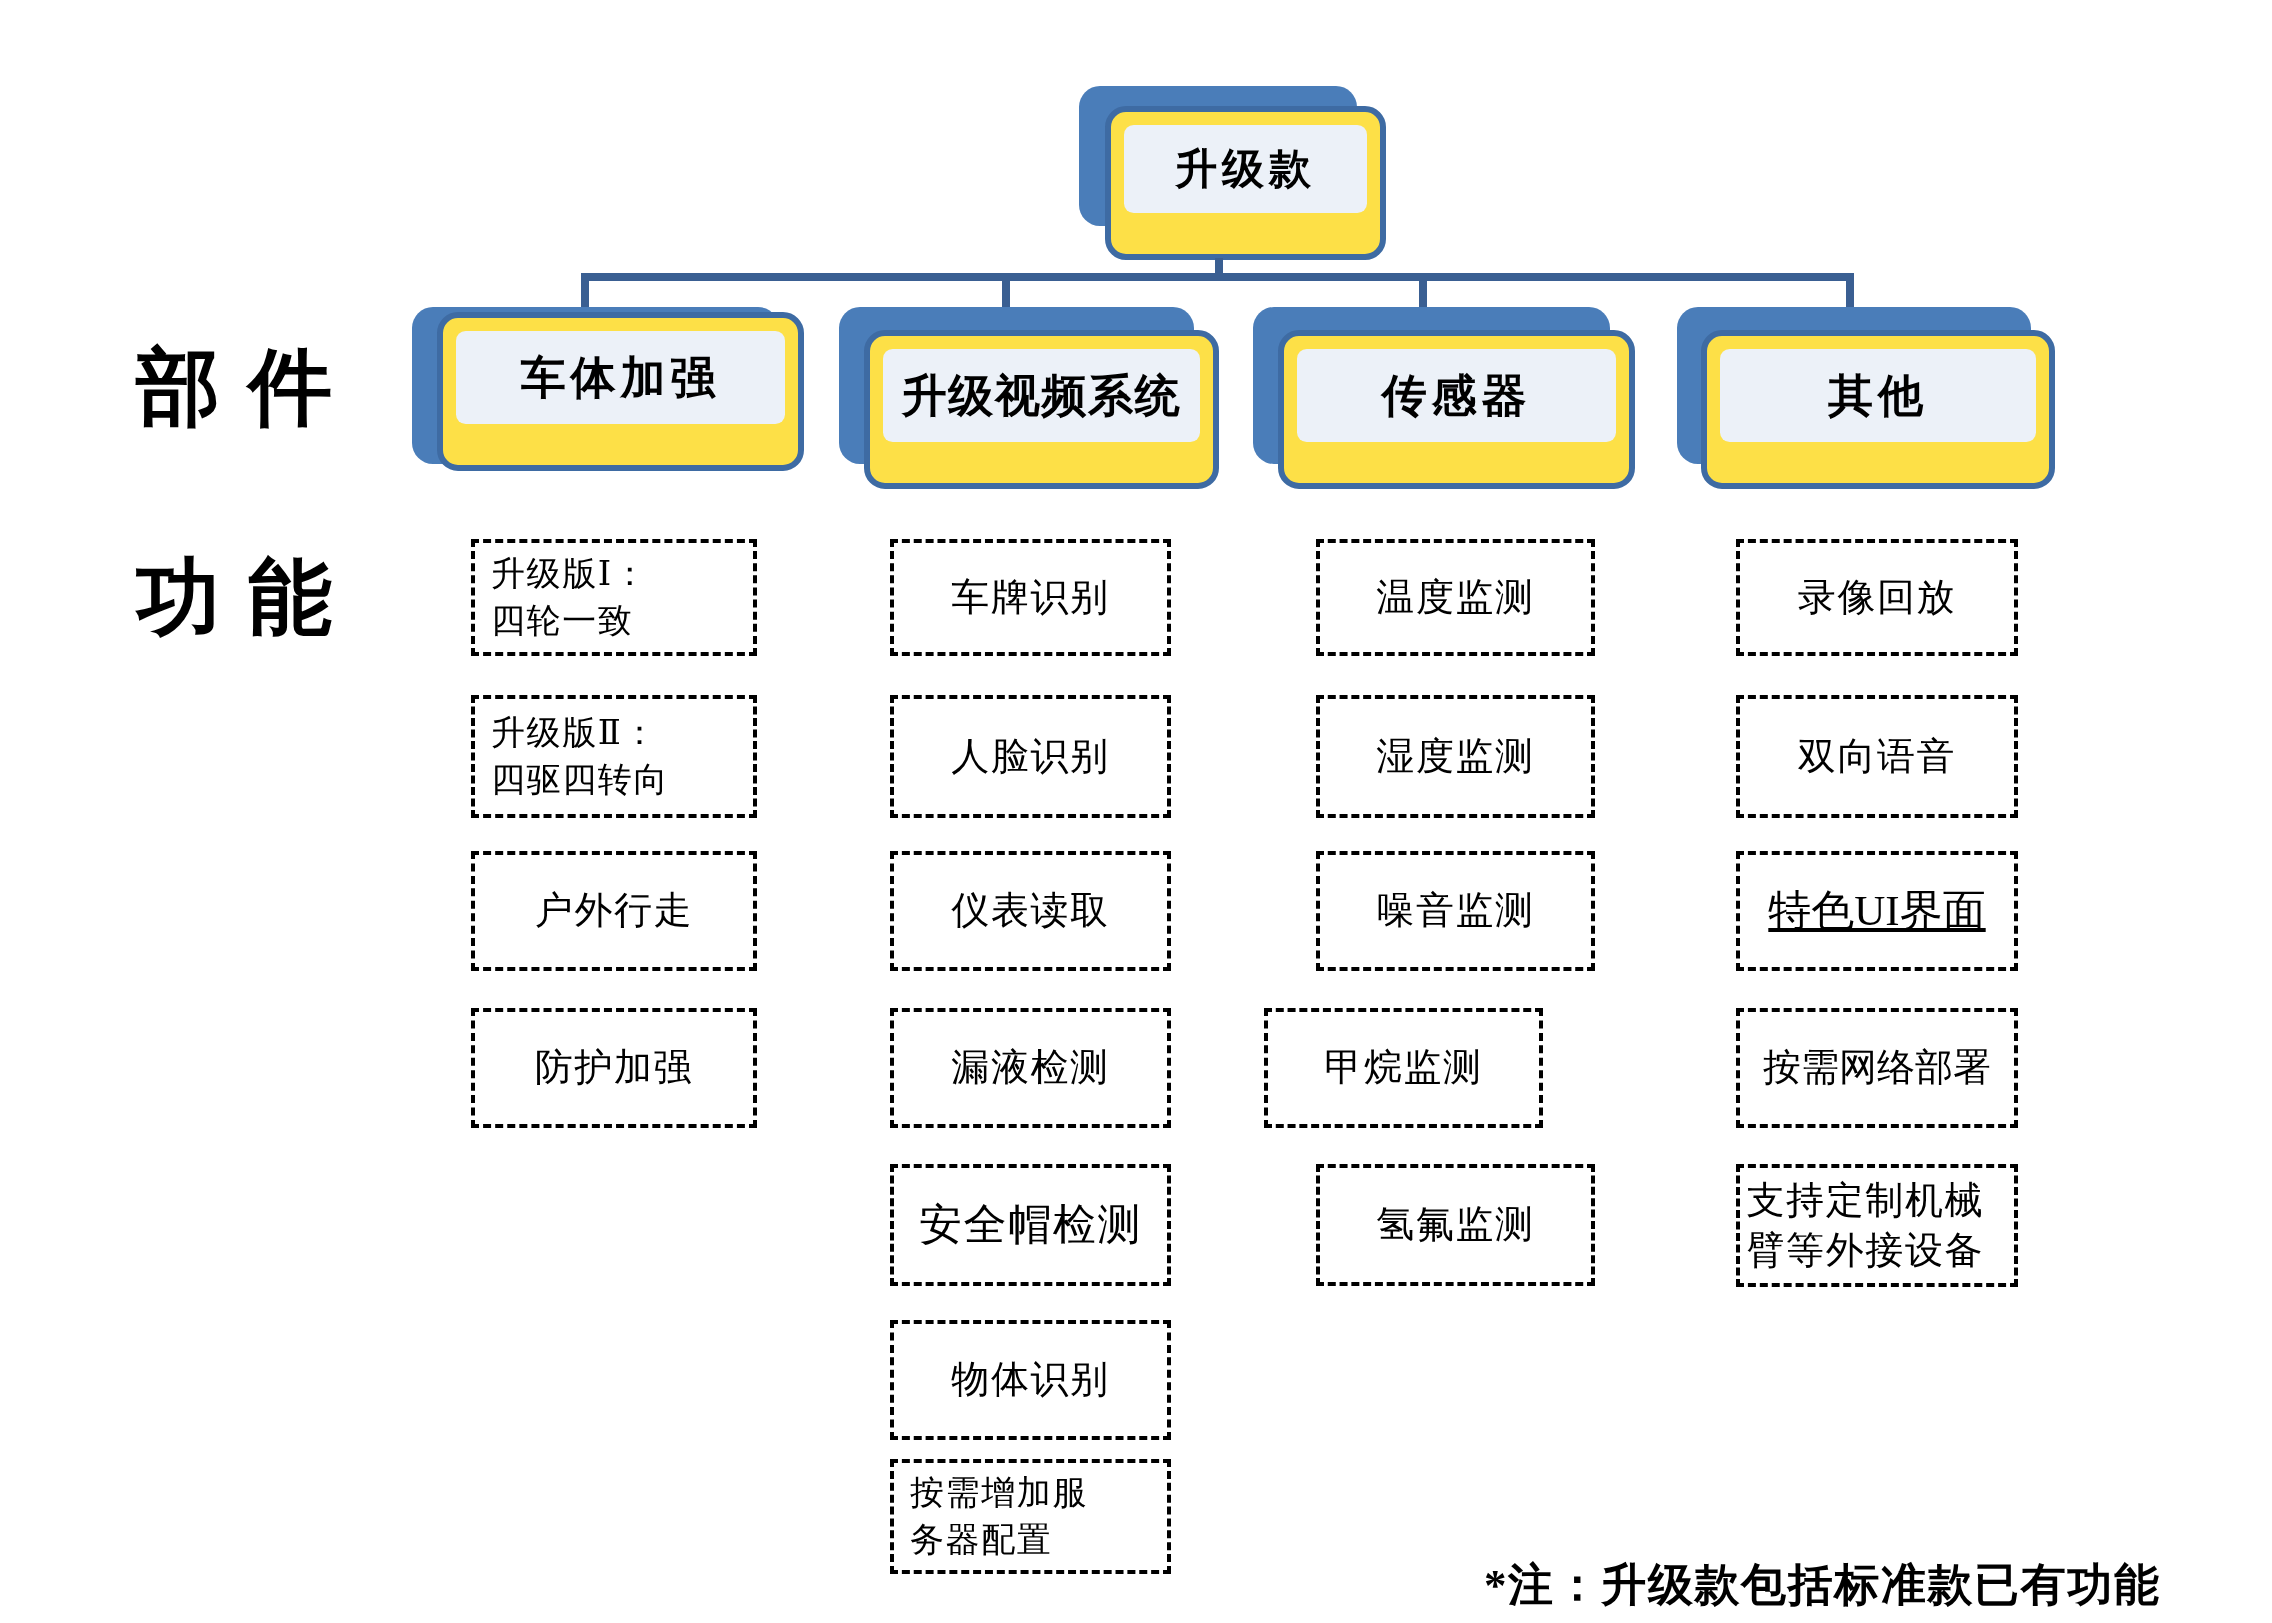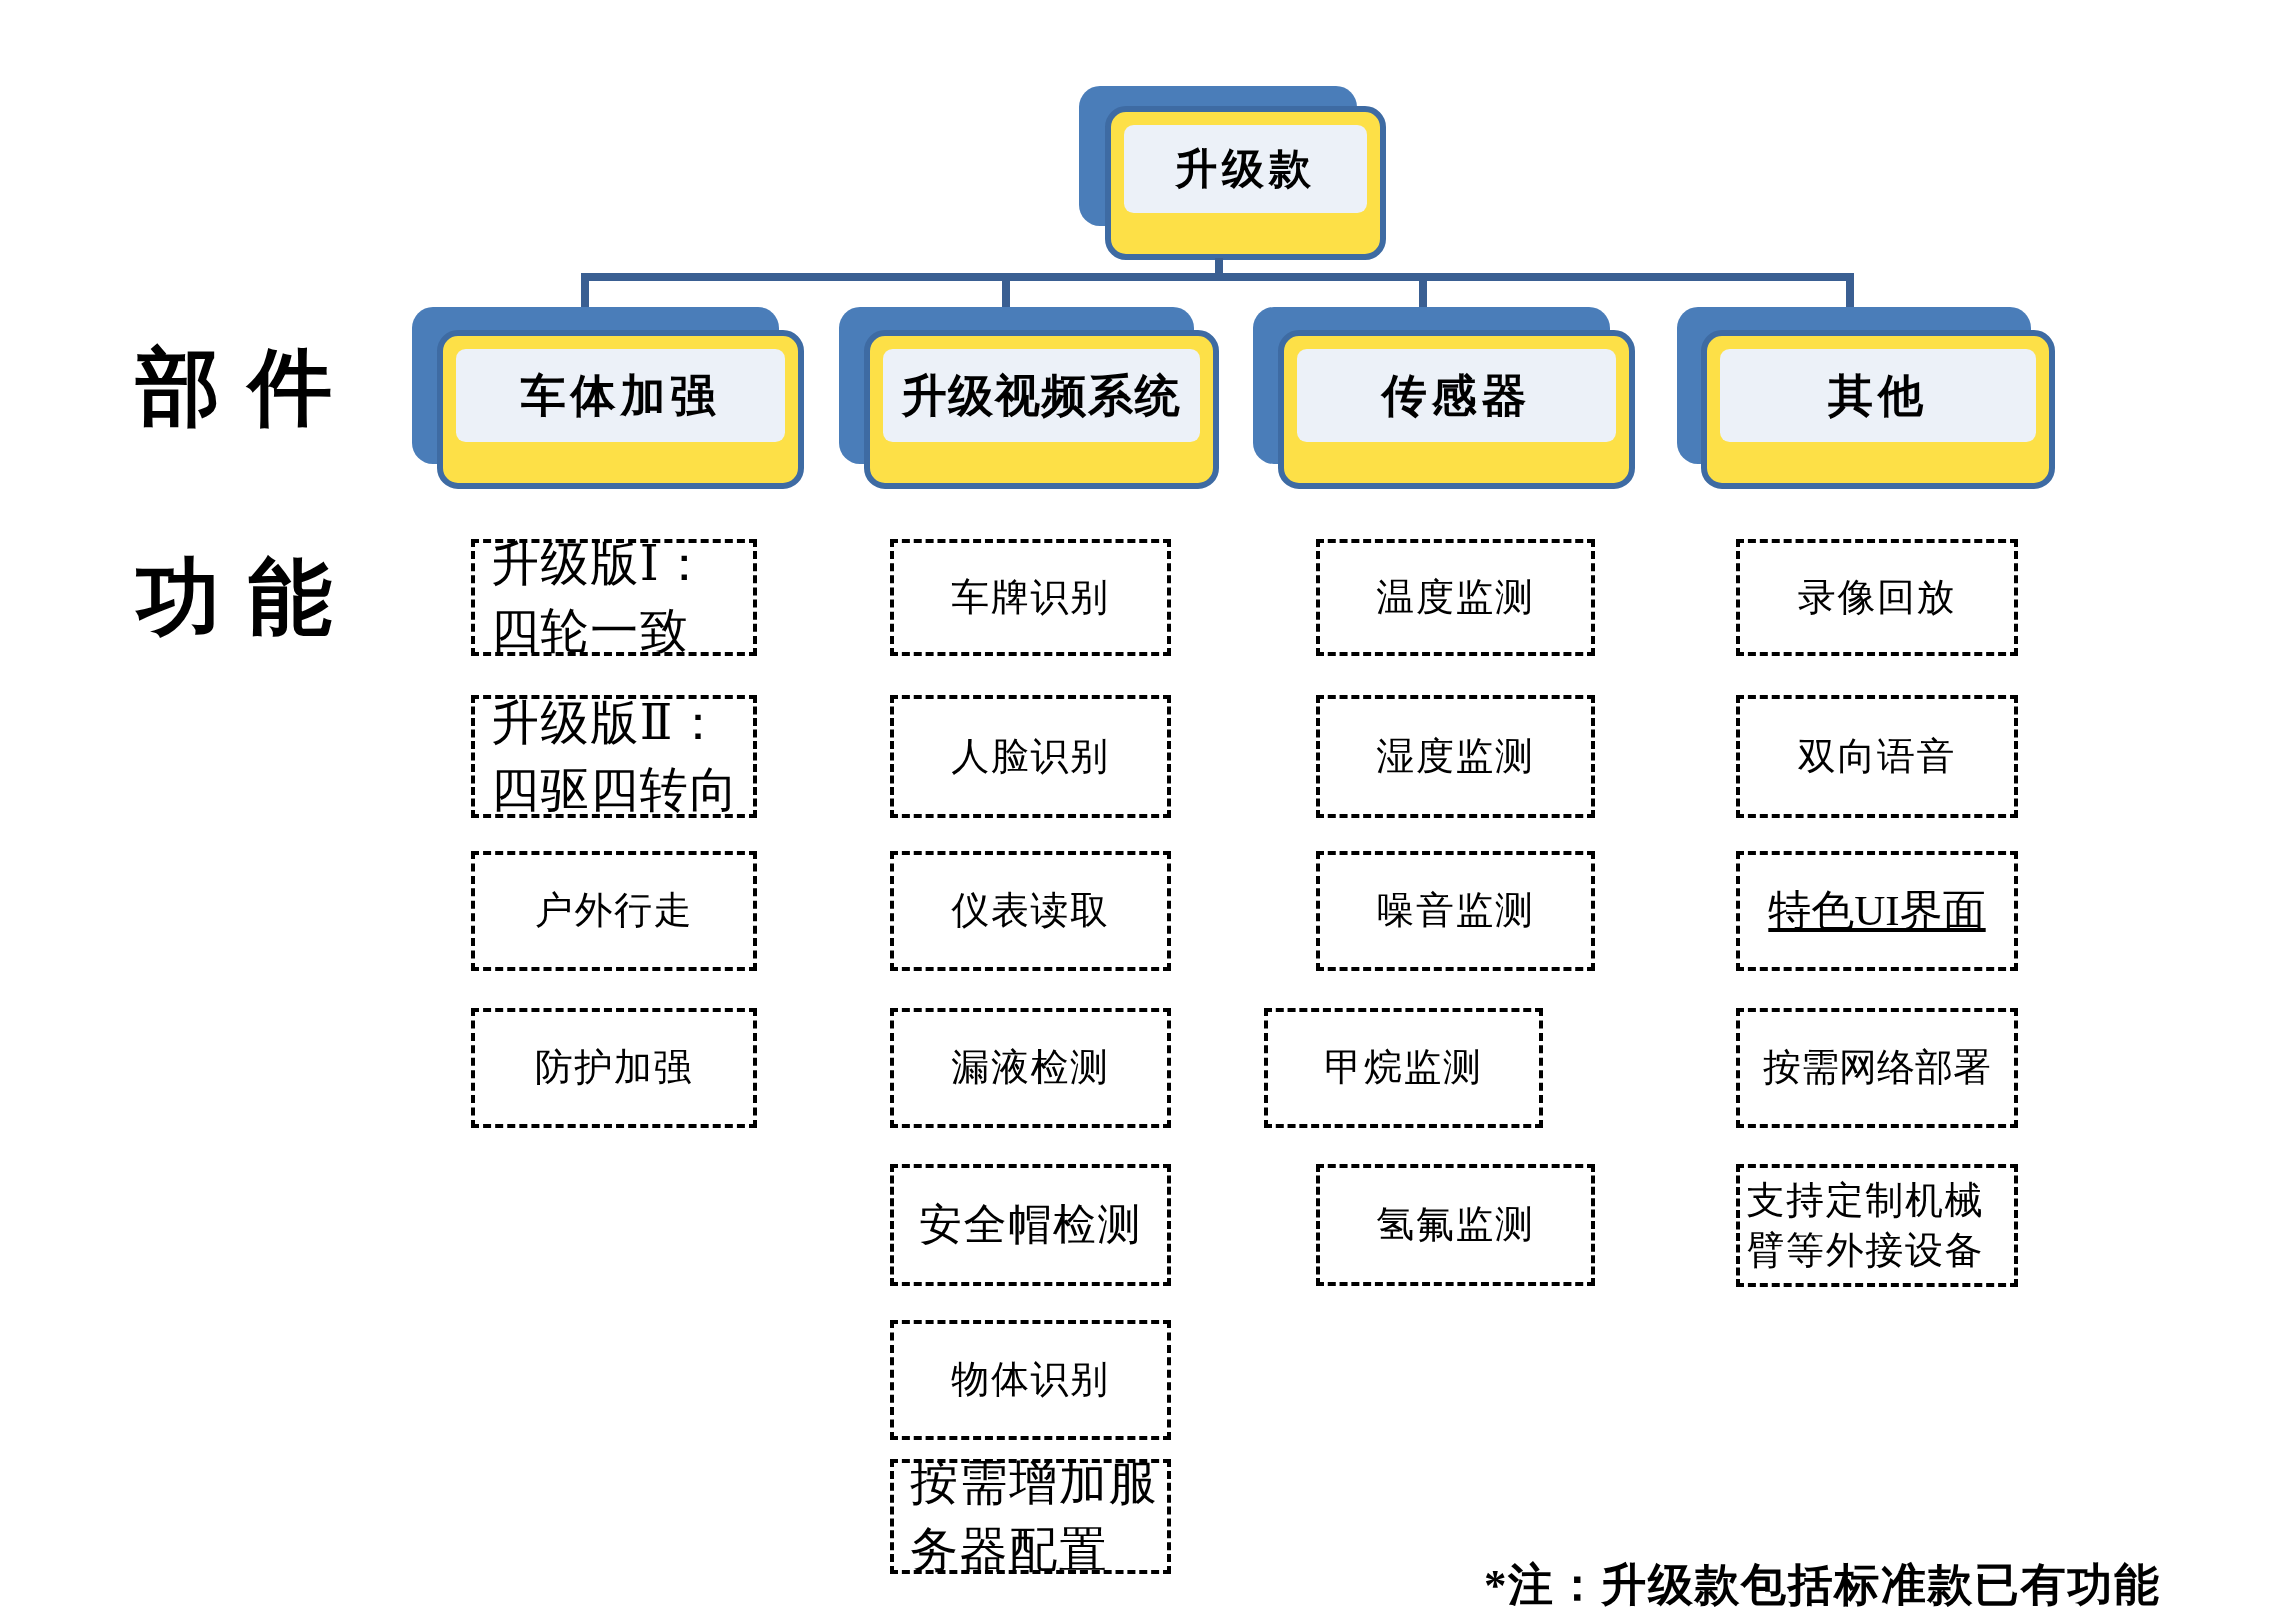--- a/index.html
+++ b/index.html
@@ -30,21 +30,21 @@
   
   .conn{position:absolute;background:var(--connector);}
   
   .dash{
     position:absolute;border:4px dashed var(--dashed-border);background:#ffffff;
     display:flex;align-items:center;justify-content:center;text-align:center;
   }
   .dash span{font-size:38px;line-height:1.15;white-space:pre-line;letter-spacing:1.6px;}
   .dash.mid span{font-size:43px;}
   .dash.two{justify-content:flex-start;text-align:left;padding-left:16px;}
-  .dash.two span{font-size:48px;line-height:1.38;}
+  .dash.two span{font-size:34px;line-height:1.38;}
   .dash.two.tight{padding-left:6.5px;padding-right:3.2px;}
   .dash.two.tight span{font-size:38px;line-height:1.3;}
   
   .rowlabel{position:absolute;font-size:84px;font-weight:bold;letter-spacing:28px;white-space:nowrap;}
   
   .note{position:absolute;font-size:45px;font-weight:bold;white-space:nowrap;letter-spacing:1.6px;}
 </style>
 </head>
 <body>
 
@@ -64,21 +64,21 @@
   <div class="conn" style="left:581px;top:279px;width:8px;height:29px;"></div>
   <div class="conn" style="left:1002px;top:279px;width:8px;height:29px;"></div>
   <div class="conn" style="left:1419px;top:279px;width:8px;height:29px;"></div>
   <div class="conn" style="left:1846px;top:279px;width:8px;height:29px;"></div>
 
   <div class="rowlabel" style="left:136px;top:331px;">部件</div>
   <div class="rowlabel" style="left:136px;top:541px;">功能</div>
 
   <div>
     <div class="back" style="left:412px;top:307px;width:367px;height:157px;"></div>
-    <div class="front" style="left:437px;top:330px;width:367px;height:159px;text-align:right;">
+    <div class="front" style="left:437px;top:312px;width:367px;height:159px;text-align:right;">
       <div class="panel">
         <span class="hlabel">车体加强</span>
       </div>
     </div>
   </div>
 
   <div>
     <div class="back" style="left:839px;top:307px;width:355px;height:157px;"></div>
     <div class="front" style="left:864px;top:330px;width:355px;height:159px;">
       <div class="panel">

